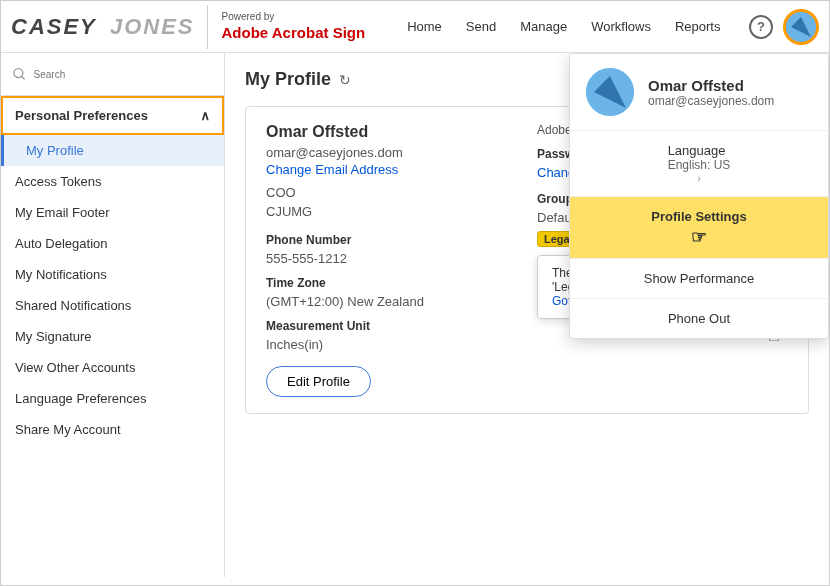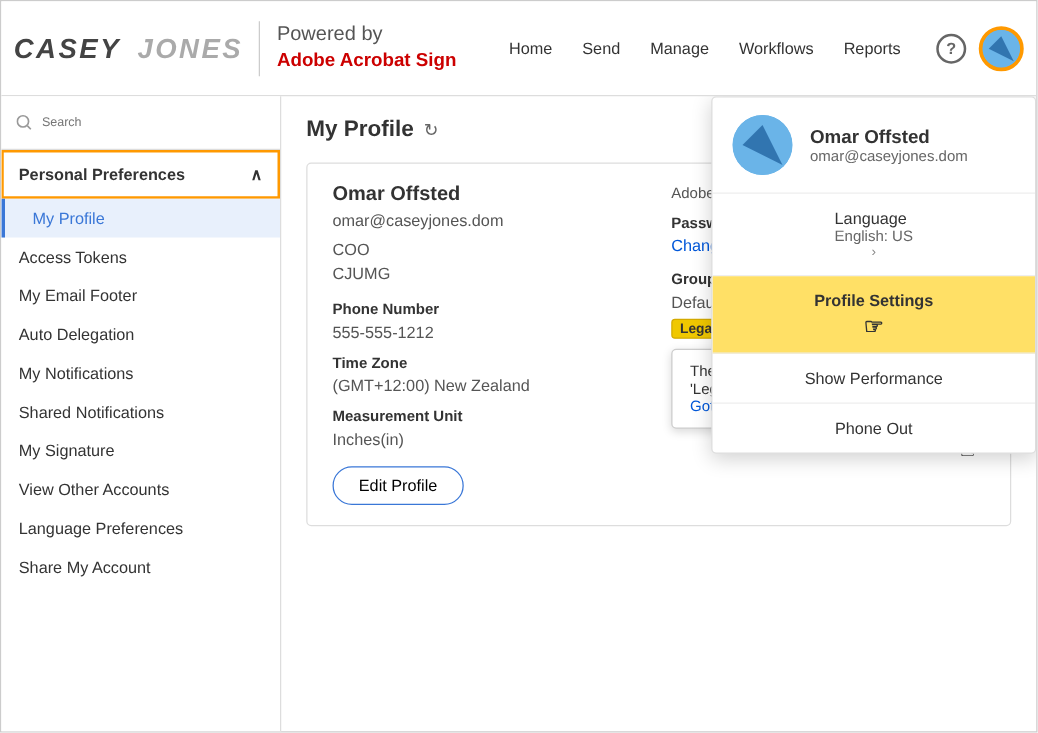--- a/index.html
+++ b/index.html
@@ -3,21 +3,21 @@
   <meta charset="utf-8">
   <style>
     * { box-sizing: border-box; margin: 0; padding: 0; }
     body { font-family: Arial, sans-serif; font-size: 13px; background: #fff; width: 830px; height: 586px; overflow: hidden; border: 1px solid #ccc; }
 
     
     .header {
       display: flex;
       align-items: center;
       border-bottom: 1px solid #ddd;
-      height: 76px;
+      height: 52px;
       padding: 0 10px;
       background: #fff;
     }
     .logo-area {
       display: flex;
       align-items: center;
       margin-right: 10px;
     }
     .casey-jones-logo {
       font-weight: 900;
@@ -32,21 +32,21 @@
       width: 1px;
       height: 44px;
       background: #ccc;
       margin-right: 14px;
     }
     .adobe-brand {
       display: flex;
       flex-direction: column;
       line-height: 1.3;
     }
-    .adobe-brand .powered-by { font-size: 16px; color: #555; }
+    .adobe-brand .powered-by { font-size: 10px; color: #555; }
     .adobe-brand .brand-name { font-size: 15px; font-weight: bold; color: #cc0000; }
     .nav-links {
       display: flex;
       align-items: center;
       margin-left: 30px;
       gap: 20px;
       flex: 1;
     }
     .nav-link {
       font-size: 13px;
@@ -373,20 +373,21 @@
     <div class="page-title">
       <h1>My Profile</h1>
       <span class="refresh-icon">↻</span>
     </div>
 
     <div class="profile-card">
       <div class="main-two-col">
         <div class="col-left">
           <div class="profile-name">Omar Offsted</div>
           <div class="profile-email">omar@caseyjones.dom</div>
+          <a class="change-email">Change Email Address</a>
           <div class="profile-title">COO</div>
           <div class="profile-company">CJUMG</div>
 
           <div style="margin-top: 14px;">
             <div class="detail-label">Phone Number</div>
             <div class="detail-value">555-555-1212</div>
             <div class="detail-label" style="margin-top:10px;">Time Zone</div>
             <div class="detail-value">(GMT+12:00) New Zealand</div>
             <div class="detail-label" style="margin-top:10px;">Measurement Unit</div>
             <div class="detail-value">Inches(in)</div>

